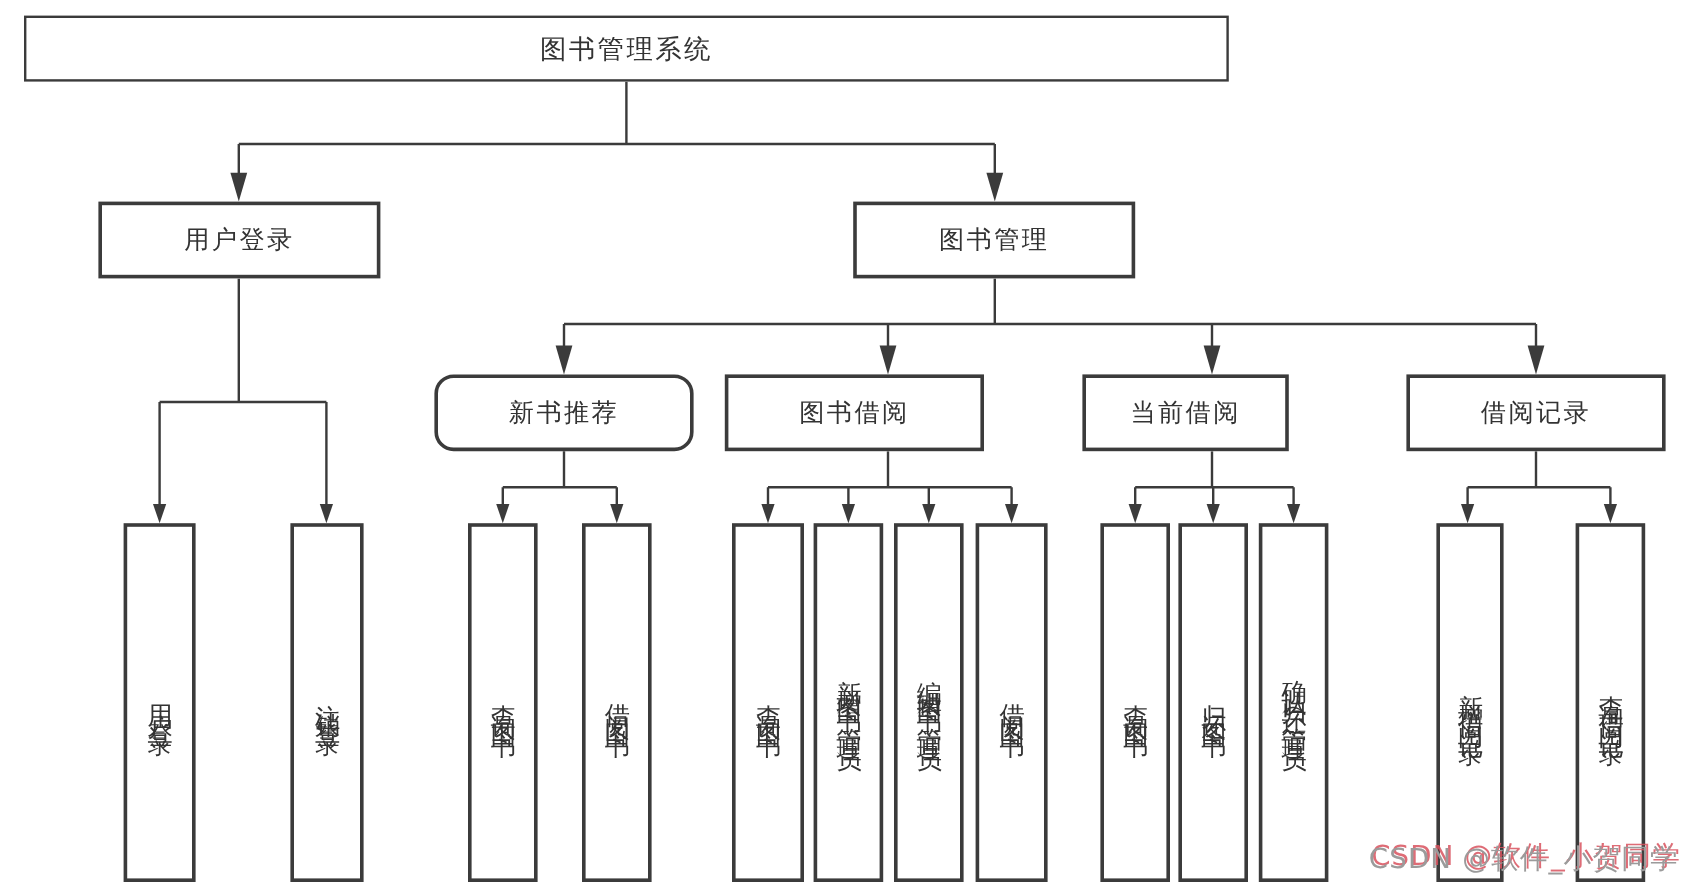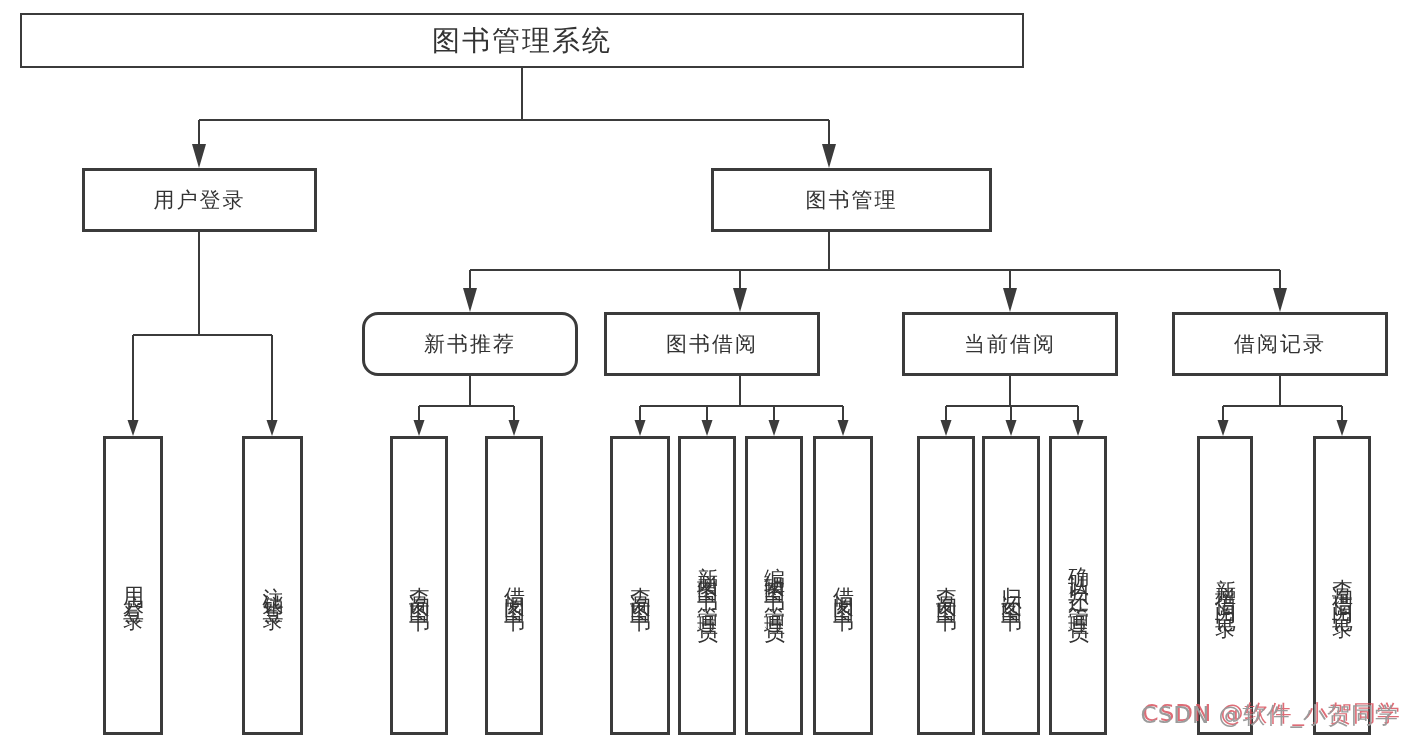--- a/index.html
+++ b/index.html
@@ -8,21 +8,21 @@
   .canvas {
     position:relative; width:1405px; height:747px;
     background:#ffffff; overflow:hidden; color:#333333;
   }
   svg.wires { position:absolute; left:0; top:0; width:1405px; height:747px; }
   .node {
     position:absolute; background:#ffffff; border:3px solid #3b3b3b;
     display:flex; align-items:center; justify-content:center;
     color:#333333; text-align:center; z-index:2;
   }
-  .node.root { border-width:2px; font-size:28px; letter-spacing:2px; }
+  .node.root { border-width:2px; font-size:22px; letter-spacing:2px; }
   .node.branch { font-size:21px; letter-spacing:2px; }
   .node.leaf span {
     writing-mode:vertical-rl; text-orientation:mixed;
     font-size:21px; line-height:1; letter-spacing:8px;
   }
   .watermark {
     position:absolute; right:6px; bottom:16px; z-index:3;
     font-size:23px; letter-spacing:1px; white-space:nowrap;
   }
   .watermark .wm-red {
@@ -85,31 +85,31 @@
     </g>
   </svg>
 
   <div class="node root" style="left:20px; top:13px; width:1004px; height:55px;">
     <span>图书管理系统</span>
   </div>
 
   <div class="node branch" style="left:82px; top:168px; width:235px; height:64px;">
     <span>用户登录</span>
   </div>
-  <div class="node branch" style="left:711px; top:168px; width:281px; height:64px;text-align:center;">
+  <div class="node branch" style="left:711px; top:168px; width:235px; height:64px;text-align:center;">
     <span>图书管理</span>
   </div>
 
   <div class="node branch" style="left:362px; top:312px; width:216px; height:64px;border-radius:16px;">
     <span>新书推荐</span>
   </div>
   <div class="node branch" style="left:604px; top:312px; width:216px; height:64px;">
     <span>图书借阅</span>
   </div>
-  <div class="node branch" style="left:902px; top:312px; width:216px; height:64px;">
+  <div class="node branch" style="left:902px; top:312px; width:172px; height:64px;">
     <span>当前借阅</span>
   </div>
   <div class="node branch" style="left:1172px; top:312px; width:216px; height:64px;">
     <span>借阅记录</span>
   </div>
 
   <div class="node leaf" style="left:103px; top:436px; width:60px; height:299px;">
     <span>用户登录</span>
   </div>
   <div class="node leaf" style="left:242px; top:436px; width:61px; height:299px;">

